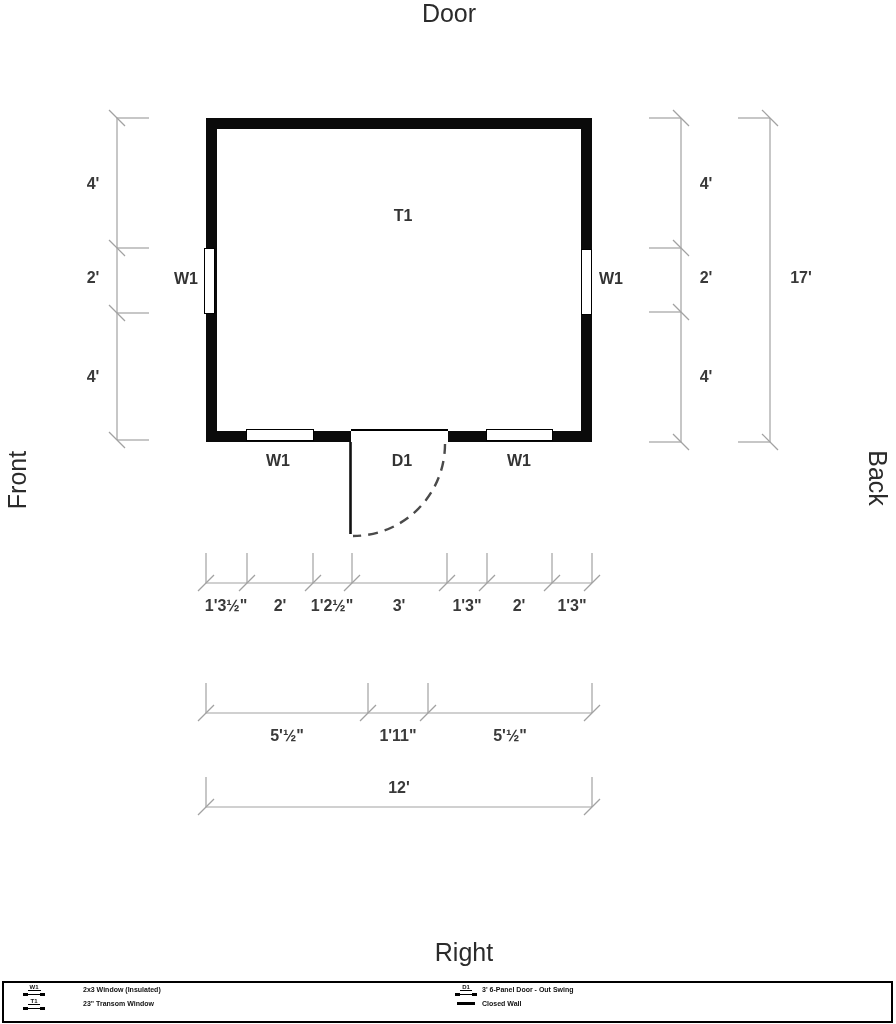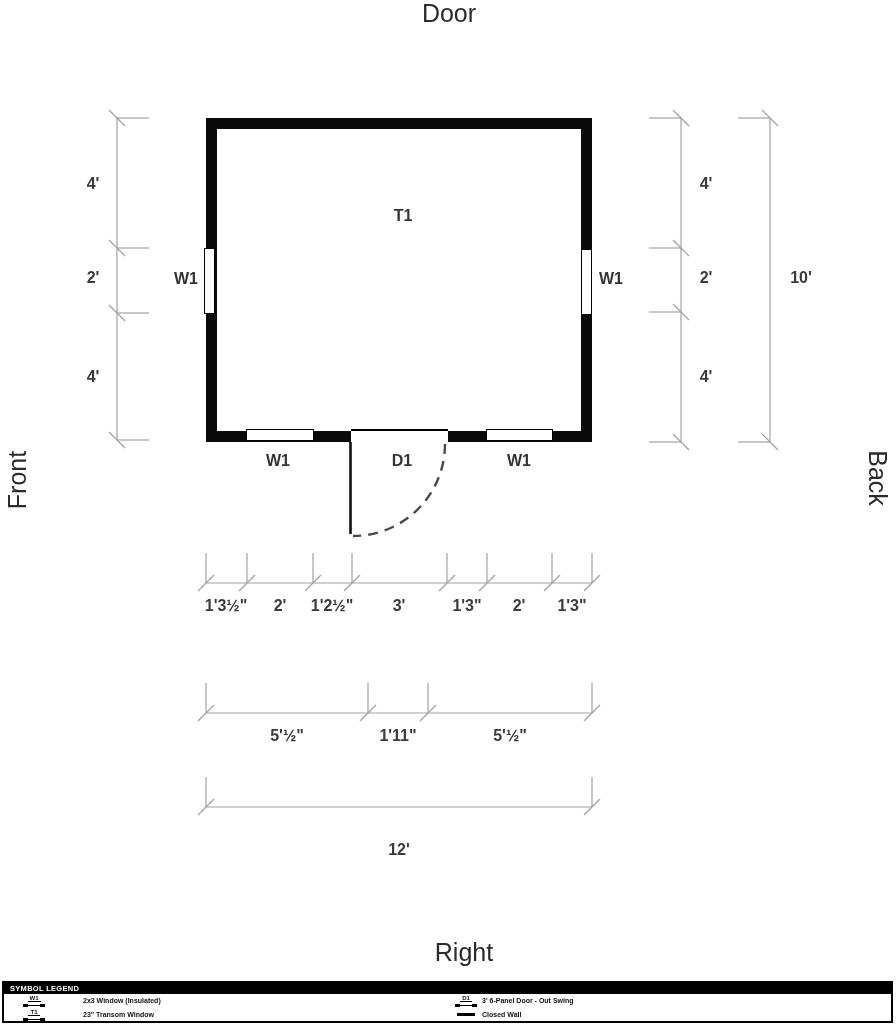--- a/index.html
+++ b/index.html
@@ -137,40 +137,37 @@
 <span class="lbl plan" style="left:402px;top:461px;">D1</span>
 <span class="lbl plan" style="left:519px;top:461px;">W1</span>
 
 <span class="lbl dim" style="left:93px;top:184px;">4'</span>
 <span class="lbl dim" style="left:93px;top:278px;">2'</span>
 <span class="lbl dim" style="left:93px;top:377px;">4'</span>
 
 <span class="lbl dim" style="left:706px;top:184px;">4'</span>
 <span class="lbl dim" style="left:706px;top:278px;">2'</span>
 <span class="lbl dim" style="left:706px;top:377px;">4'</span>
-<span class="lbl dim" style="left:801px;top:278px;">10'</span>
+<span class="lbl dim" style="left:801px;top:278px;">17'</span>
 
 <span class="lbl dim" style="left:226px;top:606px;">1'3½"</span>
 <span class="lbl dim" style="left:280px;top:606px;">2'</span>
 <span class="lbl dim" style="left:332px;top:606px;">1'2½"</span>
 <span class="lbl dim" style="left:399px;top:606px;">3'</span>
 <span class="lbl dim" style="left:467px;top:606px;">1'3"</span>
 <span class="lbl dim" style="left:519px;top:606px;">2'</span>
 <span class="lbl dim" style="left:572px;top:606px;">1'3"</span>
 
 <span class="lbl dim" style="left:287px;top:736px;">5'½"</span>
 <span class="lbl dim" style="left:398px;top:736px;">1'11"</span>
 <span class="lbl dim" style="left:510px;top:736px;">5'½"</span>
 
-<span class="lbl dim" style="left:399px;top:850px;">12'</span>
+<span class="lbl dim" style="left:399px;top:788px;">12'</span>
 
 <div class="legend">
-  <div class="legend-header">
-    <span class="legend-title">SYMBOL LEGEND</span>
-  </div>
   <div class="legend-body">
     <div class="lg-item" style="left:18px;top:0;">
       <span class="sym">
         <span class="sym-id">W1</span>
         <span class="sym-bar">
             <i class="sym-cap"></i>
             <i class="sym-mid"></i>
             <i class="sym-cap"></i>
           </span>
       </span>

